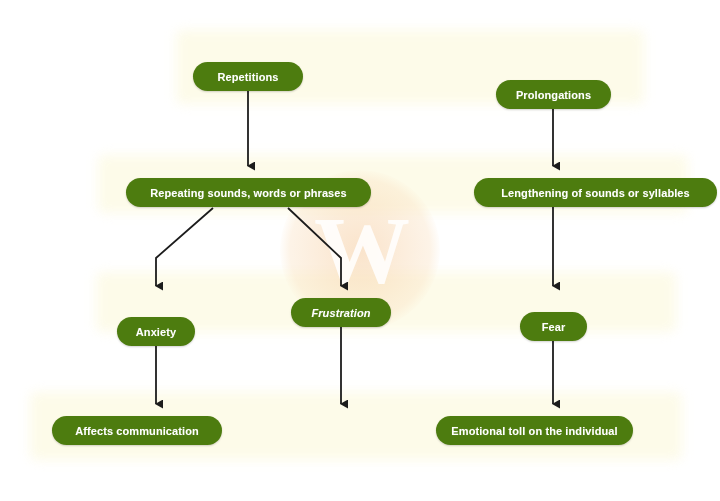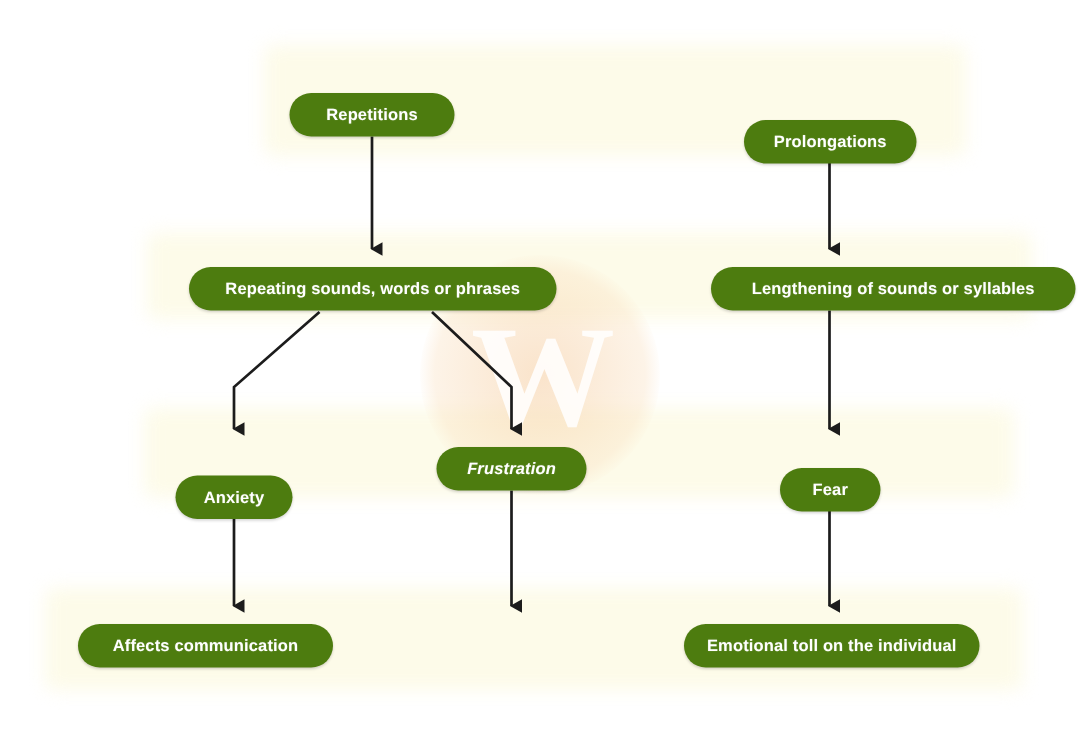--- a/index.html
+++ b/index.html
@@ -129,15 +129,15 @@
 
   <div class="node" style="left:117px; top:298px; width:78px;margin-top:19px;">Anxiety</div>
 
   <div class="node" style="left:291px; top:298px; width:100px;font-style:italic;">Frustration</div>
 
   <div class="node" style="left:520px; top:298px; width:67px;margin-top:14px;">Fear</div>
 
   <div class="node" style="left:52px; top:416px; width:170px;">Affects communication</div>
 
 
-  <div class="node" style="left:456px; top:416px; width:197px;">Emotional toll on the individual</div>
+  <div class="node" style="left:436px; top:416px; width:197px;">Emotional toll on the individual</div>
 
 </div>
 
 </body></html>

